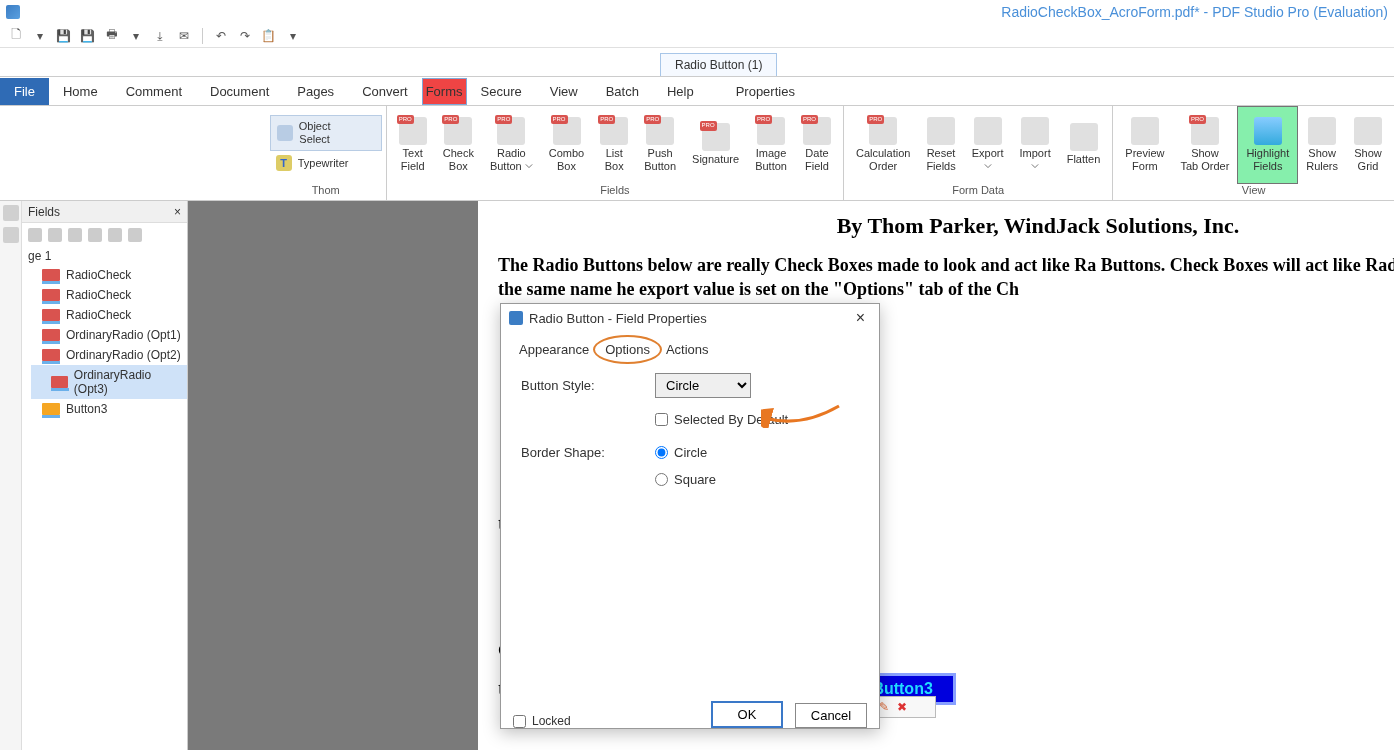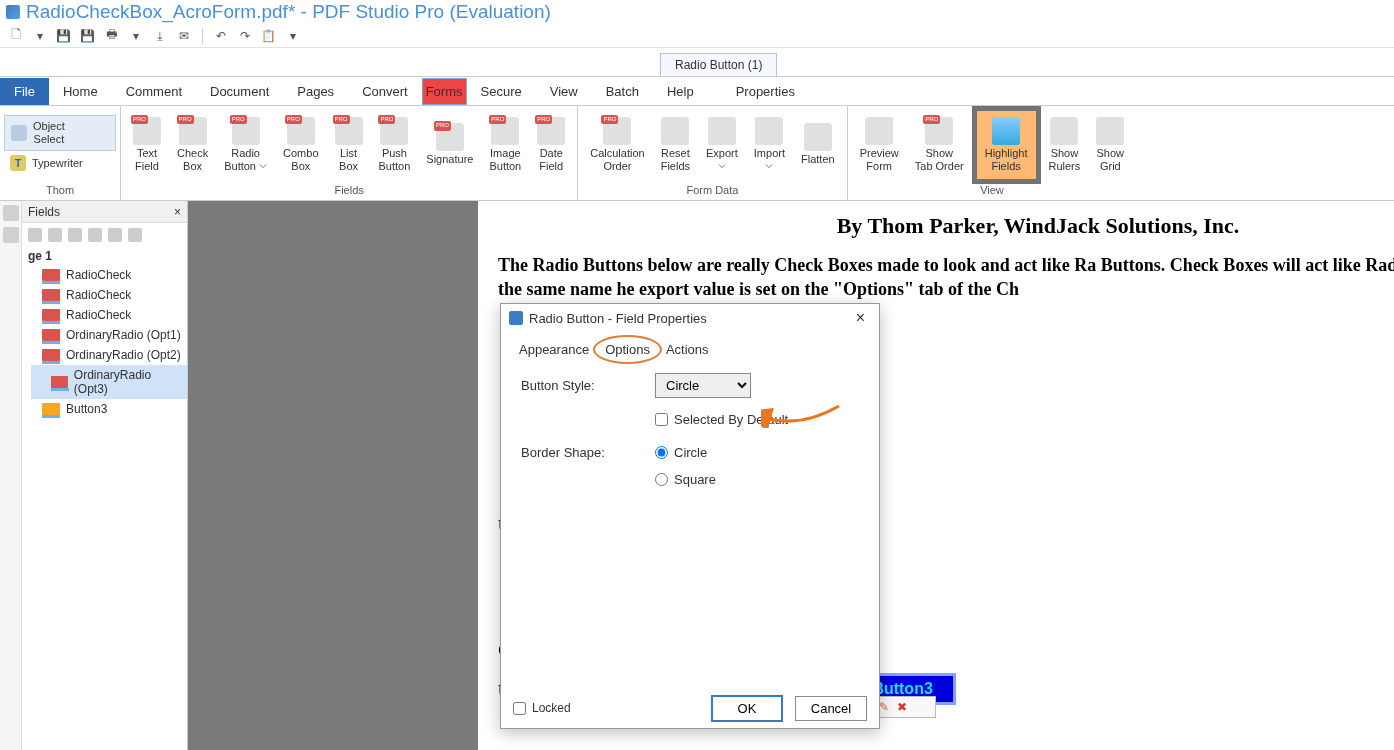--- a/index.html
+++ b/index.html
@@ -1,46 +1,46 @@
 <!DOCTYPE html>
 <html><head>
 <meta charset="utf-8">
 <style>
 * { box-sizing: border-box; margin: 0; padding: 0; }
 body { font-family: "Segoe UI", Tahoma, sans-serif; font-size: 12px; color: #333; background: #fff; overflow: hidden; width: 1394px; height: 750px; position: relative; }
-.titlebar { height: 24px; background: #fff; display: flex; align-items: center; padding: 0 6px; gap: 6px; color: #4a90d9; font-size: 19px; }
+.titlebar { height: 24px; background: #fff; display: flex; align-items: center; padding: 0 6px; gap: 6px; color: #4a90d9; font-size: 14px; justify-content: space-between; }
 .titlebar .icon-app { width: 14px; height: 14px; background: linear-gradient(135deg,#3b7dc4,#5aa0e0); border-radius: 2px; }
 .qat { height: 24px; display: flex; align-items: center; padding: 0 6px; gap: 4px; border-bottom: 1px solid #e0e0e0; }
 .qat .qbtn { width: 20px; height: 20px; display: flex; align-items: center; justify-content: center; color: #555; border-radius: 2px; }
 .qat .sep { width: 1px; height: 16px; background: #ccc; margin: 0 4px; }
 .tabrow { height: 28px; display: flex; align-items: end; padding-left: 660px; background: #fff; }
 .doctab { border: 1px solid #a8c6e8; border-bottom: none; padding: 4px 14px; font-size: 12px; background: #f5f9ff; color: #333; }
 .menubar { height: 30px; display: flex; align-items: center; border-top: 1px solid #ccc; border-bottom: 1px solid #ccc; background: #fff; }
 .menubar .m { padding: 6px 14px; font-size: 13px; color: #333; cursor: pointer; }
 .menubar .m.file { background: #2f6bb5; color: #fff; }
 .menubar .m.active { border: 1px solid #7fa8d8; background: #ef4444; padding: 5px 3px; }
-.ribbon { height: 95px; display: flex; border-bottom: 1px solid #ccc; background: #fff; }
+.ribbon { height: 95px; display: flex; border-bottom: 1px solid #ccc; background: #fff; justify-content: flex-end; }
 .ribgroup { display: flex; flex-direction: column; border-right: 1px solid #ccc; }
 .ribgroup .items { display: flex; flex: 1; align-items: stretch; padding: 0 4px; }
 .ribgroup .label { height: 16px; text-align: center; font-size: 11px; color: #555; }
 .ribitem { display: flex; flex-direction: column; align-items: center; justify-content: center; padding: 4px 8px; gap: 2px; cursor: pointer; text-align: center; font-size: 11px; line-height: 1.2; color: #333; }
-.ribitem.highlighted { background: #fdba74; border: 5px solid #737373; }
+.ribitem.highlighted { background: #86efac; border: 1px solid #737373; }
 .ribitem .ricon { width: 28px; height: 28px; background: #e0e0e0; border-radius: 3px; position: relative; }
 .ricon.pro::before { content: "PRO"; position: absolute; top: -2px; left: -2px; font-size: 6px; background: #d9534f; color: #fff; padding: 1px 2px; border-radius: 2px; }
 .ribitem.side { flex-direction: row; justify-content: flex-start; width: 112px; padding: 4px 6px; gap: 6px; }
 .ribitem.side .ricon { width: 16px; height: 16px; }
 .lefticons { width: 22px; background: #f5f5f5; display: flex; flex-direction: column; align-items: center; padding-top: 4px; gap: 6px; border-right: 1px solid #ddd; }
 .lefticons .licon { width: 16px; height: 16px; background: #d0d0d0; border-radius: 2px; }
 .main { display: flex; height: calc(750px - 24px - 24px - 28px - 30px - 95px); }
 .panel { width: 166px; background: #fff; border-right: 1px solid #ccc; display: flex; flex-direction: column; }
 .panel .phead { height: 22px; display: flex; align-items: center; justify-content: space-between; padding: 0 6px; border-bottom: 1px solid #ddd; background: #f0f0f0; font-size: 12px; }
 .panel .ptools { height: 24px; display: flex; align-items: center; gap: 6px; padding: 0 6px; }
 .panel .ptools .pt { width: 14px; height: 14px; background: #ccc; border-radius: 2px; }
 .panel .tree { flex: 1; overflow: auto; font-size: 12px; }
-.tree .pg { padding: 2px 6px; font-weight: bold; }
+.tree .pg { padding: 2px 6px; }
 .tree .node { display: flex; align-items: center; gap: 6px; padding: 3px 6px 3px 20px; cursor: pointer; }
 .tree .node.sel { background: #cfe2f8; margin-left: 9px; }
 .tree .nicon { width: 18px; height: 12px; background: #d9534f; position: relative; border-radius: 1px; }
 .tree .nicon::after { content: ""; position: absolute; bottom: -3px; left: 0; width: 18px; height: 3px; background: #6bb0ea; }
 .canvas { flex: 1; background: #7a7a7a; position: relative; overflow: hidden; }
 .page { position: absolute; left: 290px; top: 0; width: 1120px; background: #fff; min-height: 900px; padding: 0 20px; font-family: Georgia, "Times New Roman", serif; color: #000; }
 .page h3 { font-size: 22px; font-weight: bold; text-align: center; margin-top: 12px; }
 .page p { font-size: 18px; font-weight: bold; margin-top: 14px; line-height: 1.35; }
 .page .row { display: flex; align-items: center; gap: 24px; font-size: 20px; font-weight: bold; margin-top: 80px; }
 .page .optbox { display: inline-flex; align-items: center; justify-content: center; border: 2px solid #333; background: #fff; padding: 1px 2px; font-size: 13px; font-family: sans-serif; font-weight: normal; }
@@ -60,21 +60,21 @@
 .dialog .dbody { flex: 1; padding: 12px 20px; font-size: 13px; }
 .dbody .frow { display: flex; align-items: center; margin-bottom: 14px; gap: 8px; }
 .dbody .flabel { width: 126px; }
 .dbody select, .dbody input[type=text] { border: 1px solid #888; padding: 3px 6px; font-size: 13px; font-family: inherit; }
 .dbody select { width: 96px; }
 .dbody input[type=text] { width: 114px; }
 .dbody input[type=text].hl { border: 1px solid #3a78c8; }
 .dbody input[type=text].hl::selection { background: #3a78c8; color: #fff; }
 .dbody .chk { display: flex; align-items: center; gap: 6px; margin-left: 134px; margin-bottom: 18px; }
 .dbody .radio-row { display: flex; align-items: center; gap: 6px; margin-left: 134px; margin-bottom: 10px; }
-.dialog .dfoot { height: 40px; display: flex; align-items: center; padding: 0 12px; gap: 12px; }
+.dialog .dfoot { height: 40px; display: flex; align-items: flex-end; padding: 0 12px; gap: 12px; }
 .dfoot .lock { display: flex; align-items: center; gap: 6px; }
 .dfoot .spacer { flex: 1; }
 .dfoot button { width: 72px; padding: 4px 0; font-size: 13px; border: 1px solid #888; background: #fff; cursor: pointer; }
 .dfoot button.primary { border: 2px solid #3a78c8; margin-left: 36px; }
 .arrow { position: absolute; left: 761px; top: 398px; width: 80px; height: 30px; pointer-events: none; }
 svg.chev { width: 8px; height: 8px; }
 </style>
 </head>
 <body>
 

